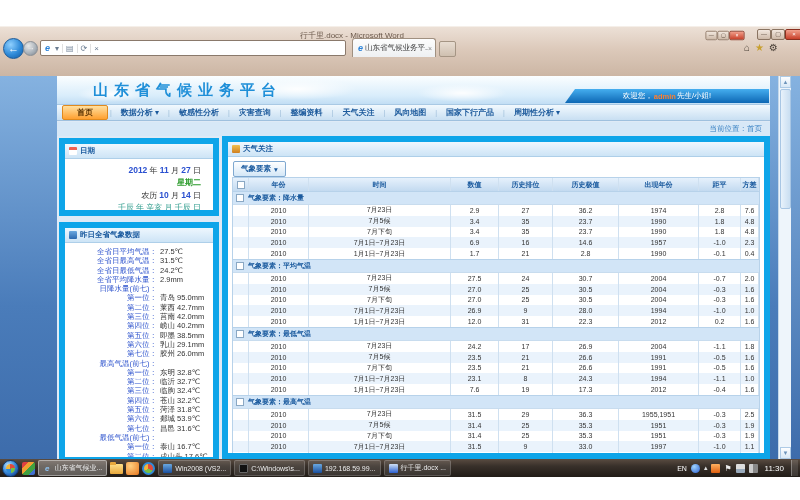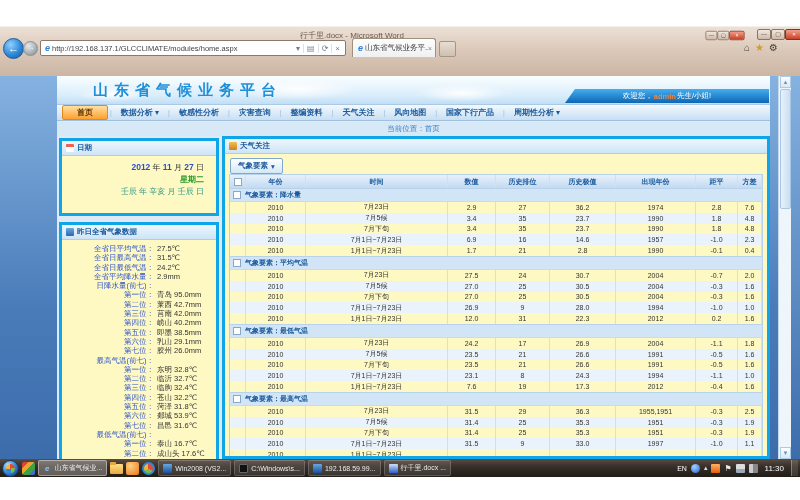--- a/index.html
+++ b/index.html
@@ -49,24 +49,24 @@
   #ribbon{left:508px;top:13px;width:204px;height:14px;background:linear-gradient(180deg,#45aeef,#0d67b4);
     clip-path:polygon(10px 0,100% 0,100% 100%,0 100%);display:flex;align-items:center;justify-content:center;
     font-size:7.5px;color:#fff}
   #ribbon .u{color:#ff8030;font-weight:bold;padding:0 1px}
   #navbar{left:0;top:28px;width:713px;height:17px;background:linear-gradient(#f2f9fe,#c8dff2);
     border-top:1px solid #a9c9e4;border-bottom:1px solid #9fc0de;display:flex;align-items:center;padding-left:5px;box-sizing:border-box}
   .nav-item{font-size:8px;font-weight:bold;color:#1c5a9c;padding:2px 7px;white-space:nowrap;border-radius:2px}
   .nav-item.active{background:linear-gradient(#ffe0a0,#ffa030);border:1px solid #e08a1e;color:#5a3200;padding:1px 14px}
   .nav-sep{color:#9cbcd8;font-size:7px;padding:0 2px}
   #inforow{left:0;top:46px;width:713px;height:14px;background:#d7e8f7;display:flex;align-items:center;
-    justify-content:center;font-size:7.5px;color:#2f7bc0;padding:0 8px;box-sizing:border-box}
+    justify-content:flex-end;font-size:7.5px;color:#2f7bc0;padding:0 8px;box-sizing:border-box}
   #pg-body{left:0;top:60px;width:713px;height:323px}
   
-  .panel{position:absolute;background:#fef9c3;border:3px solid #0ea5e9;box-sizing:border-box;overflow:hidden}
+  .panel{position:absolute;background:#ffffff;border:6px solid #0ea5e9;box-sizing:border-box;overflow:hidden}
   .panel-h{height:14px;background:linear-gradient(#eef7fe,#cde4f6);border-bottom:1px solid #aecfe9;
     display:flex;align-items:center;font-size:7.5px;font-weight:bold;color:#1a5a9e;padding-left:4px;gap:3px}
   .pico{width:8px;height:8px;border-radius:1px;display:inline-block}
   #sidebar-cal{left:2px;top:2px;width:160px;height:78px}
   #cal-body{padding:5px 12px 0 0;text-align:right;font-size:8px;color:#333;line-height:12px}
   .num{color:#2a50d0;font-weight:bold;font-size:8.5px}
   .green{color:#2a9a2a;font-weight:bold}
   .teal{color:#2a9a8a}
   #sidebar-data{left:2px;top:86px;width:160px;height:241px}
   #yd-body{padding:4px 2px 0 0}
@@ -129,21 +129,20 @@
     <span class="winbtn">—</span>
     <span class="winbtn">▢</span>
     <span class="winbtn close">×</span>
   </div>
 
   <div class="abs navbtn" id="back-btn">←</div>
   <div class="abs navbtn" id="fwd-btn">→</div>
 
   <div class="abs" id="addr">
     <span class="e-icon">e</span>
-    <span class="url">http://192.168.137.1/GLCCLIMATE/modules/home.aspx</span>
     <span class="addr-ico" style="border:none">▾</span>
     <span class="addr-ico">▤</span>
     <span class="addr-ico">⟳</span>
     <span class="addr-ico">×</span>
   </div>
 
   <div class="abs" id="tab">
     <span class="e-icon">e</span>
     <span class="t">山东省气候业务平...</span>
     <span style="color:#888;font-size:7px">×</span>
@@ -219,20 +218,25 @@
           <span class="pico" style="background:linear-gradient(#f06050 40%,#fff 40%)"></span>
           <span>日期</span>
         </div>
         <div id="cal-body">
           <div>
             <span class="num">2012</span> <span>年</span>
             <span class="num">11</span> <span>月</span>
             <span class="num">27</span> <span>日</span>
           </div>
           <div class="green">星期二</div>
+          <div>
+            <span>农历</span>
+            <span class="num">10</span> <span>月</span>
+            <span class="num">14</span> <span>日</span>
+          </div>
           <div class="teal">壬辰 年 辛亥 月 壬辰 日</div>
         </div>
       </div>
 
       <div class="panel" id="sidebar-data">
         <div class="panel-h">
           <span class="pico" style="background:linear-gradient(#6aa8e0,#2a68b0)"></span>
           <span>昨日全省气象数据</span>
         </div>
         <div id="yd-body">

